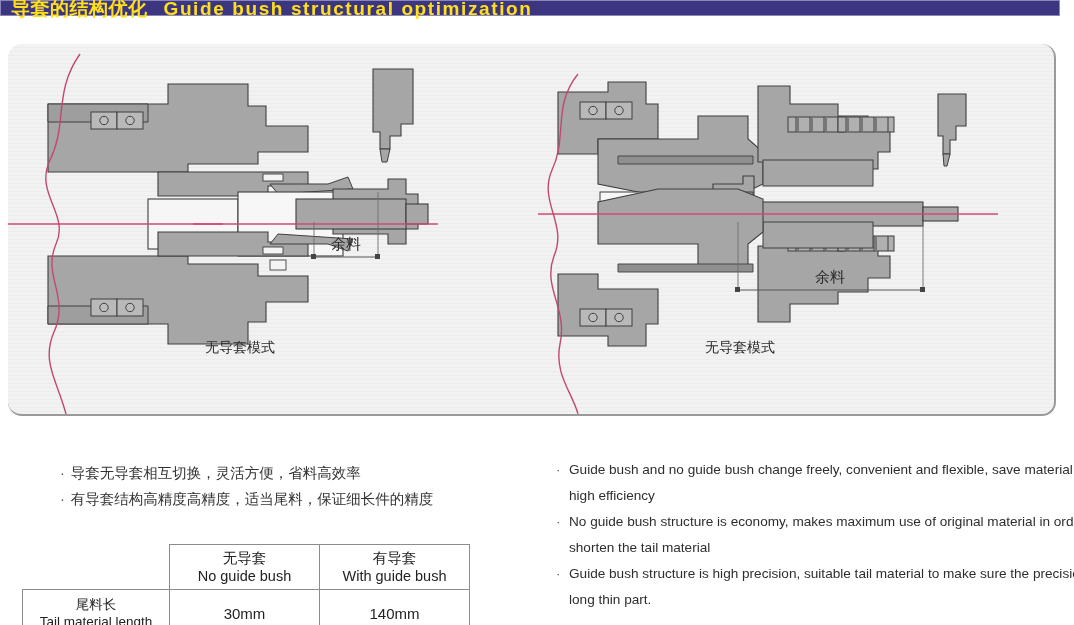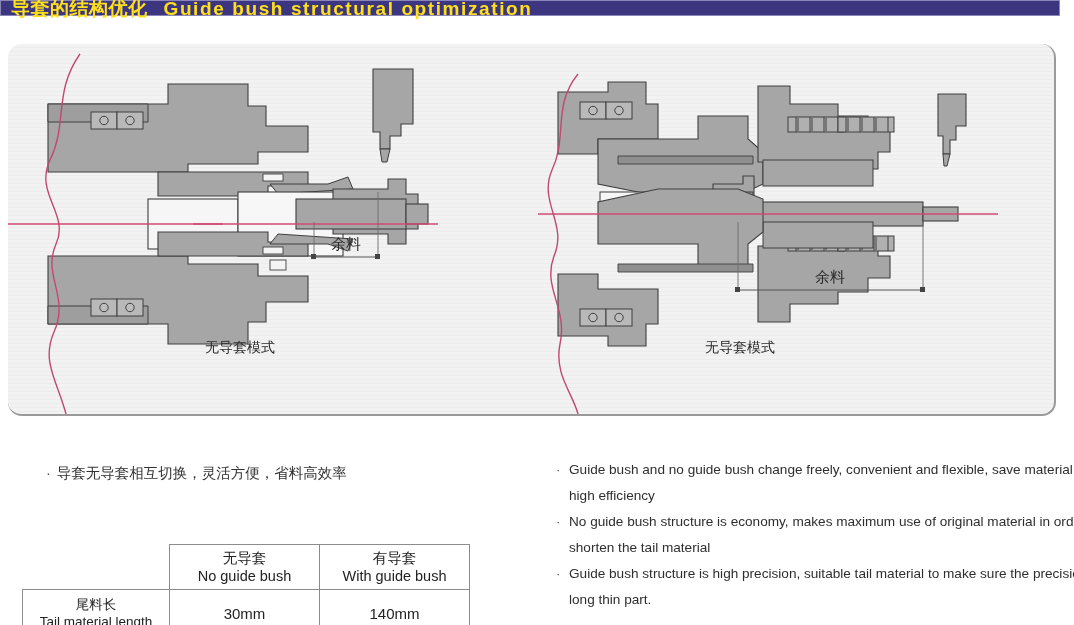--- a/index.html
+++ b/index.html
@@ -79,21 +79,21 @@
 
   .diagram-svg {
     position: absolute;
     top: 0;
     left: 0;
   }
 
   
   .cn-bullets {
     position: absolute;
-    left: 6px;
+    left: 20px;
     top: 444px;
     width: 480px;
   }
   .cn-bullets li {
     list-style: none;
     font-size: 14.5px;
     color: #333333;
     line-height: 26px;
     white-space: nowrap;
   }
@@ -294,20 +294,21 @@
       <text x="292" y="238" font-family="DejaVu Sans, sans-serif" font-size="15" fill="#2b2b2b" text-anchor="middle">余料</text>
     </g>
   </svg>
 
   <div class="fig-caption cap-left">无导套模式</div>
   <div class="fig-caption cap-right">无导套模式</div>
 </div>
 
 <ul class="cn-bullets">
   <li>导套无导套相互切换，灵活方便，省料高效率</li>
+  <li>有导套结构高精度高精度，适当尾料，保证细长件的精度</li>
 </ul>
 
 <ul class="en-bullets">
   <li>Guide bush and no guide bush change freely, convenient and flexible, save material and high efficiency</li>
   <li>No guide bush structure is economy, makes maximum use of original material in order to shorten the tail material</li>
   <li>Guide bush structure is high precision, suitable tail material to make sure the precision of long thin part.</li>
 </ul>
 
 <table class="data-table">
   <tbody>

